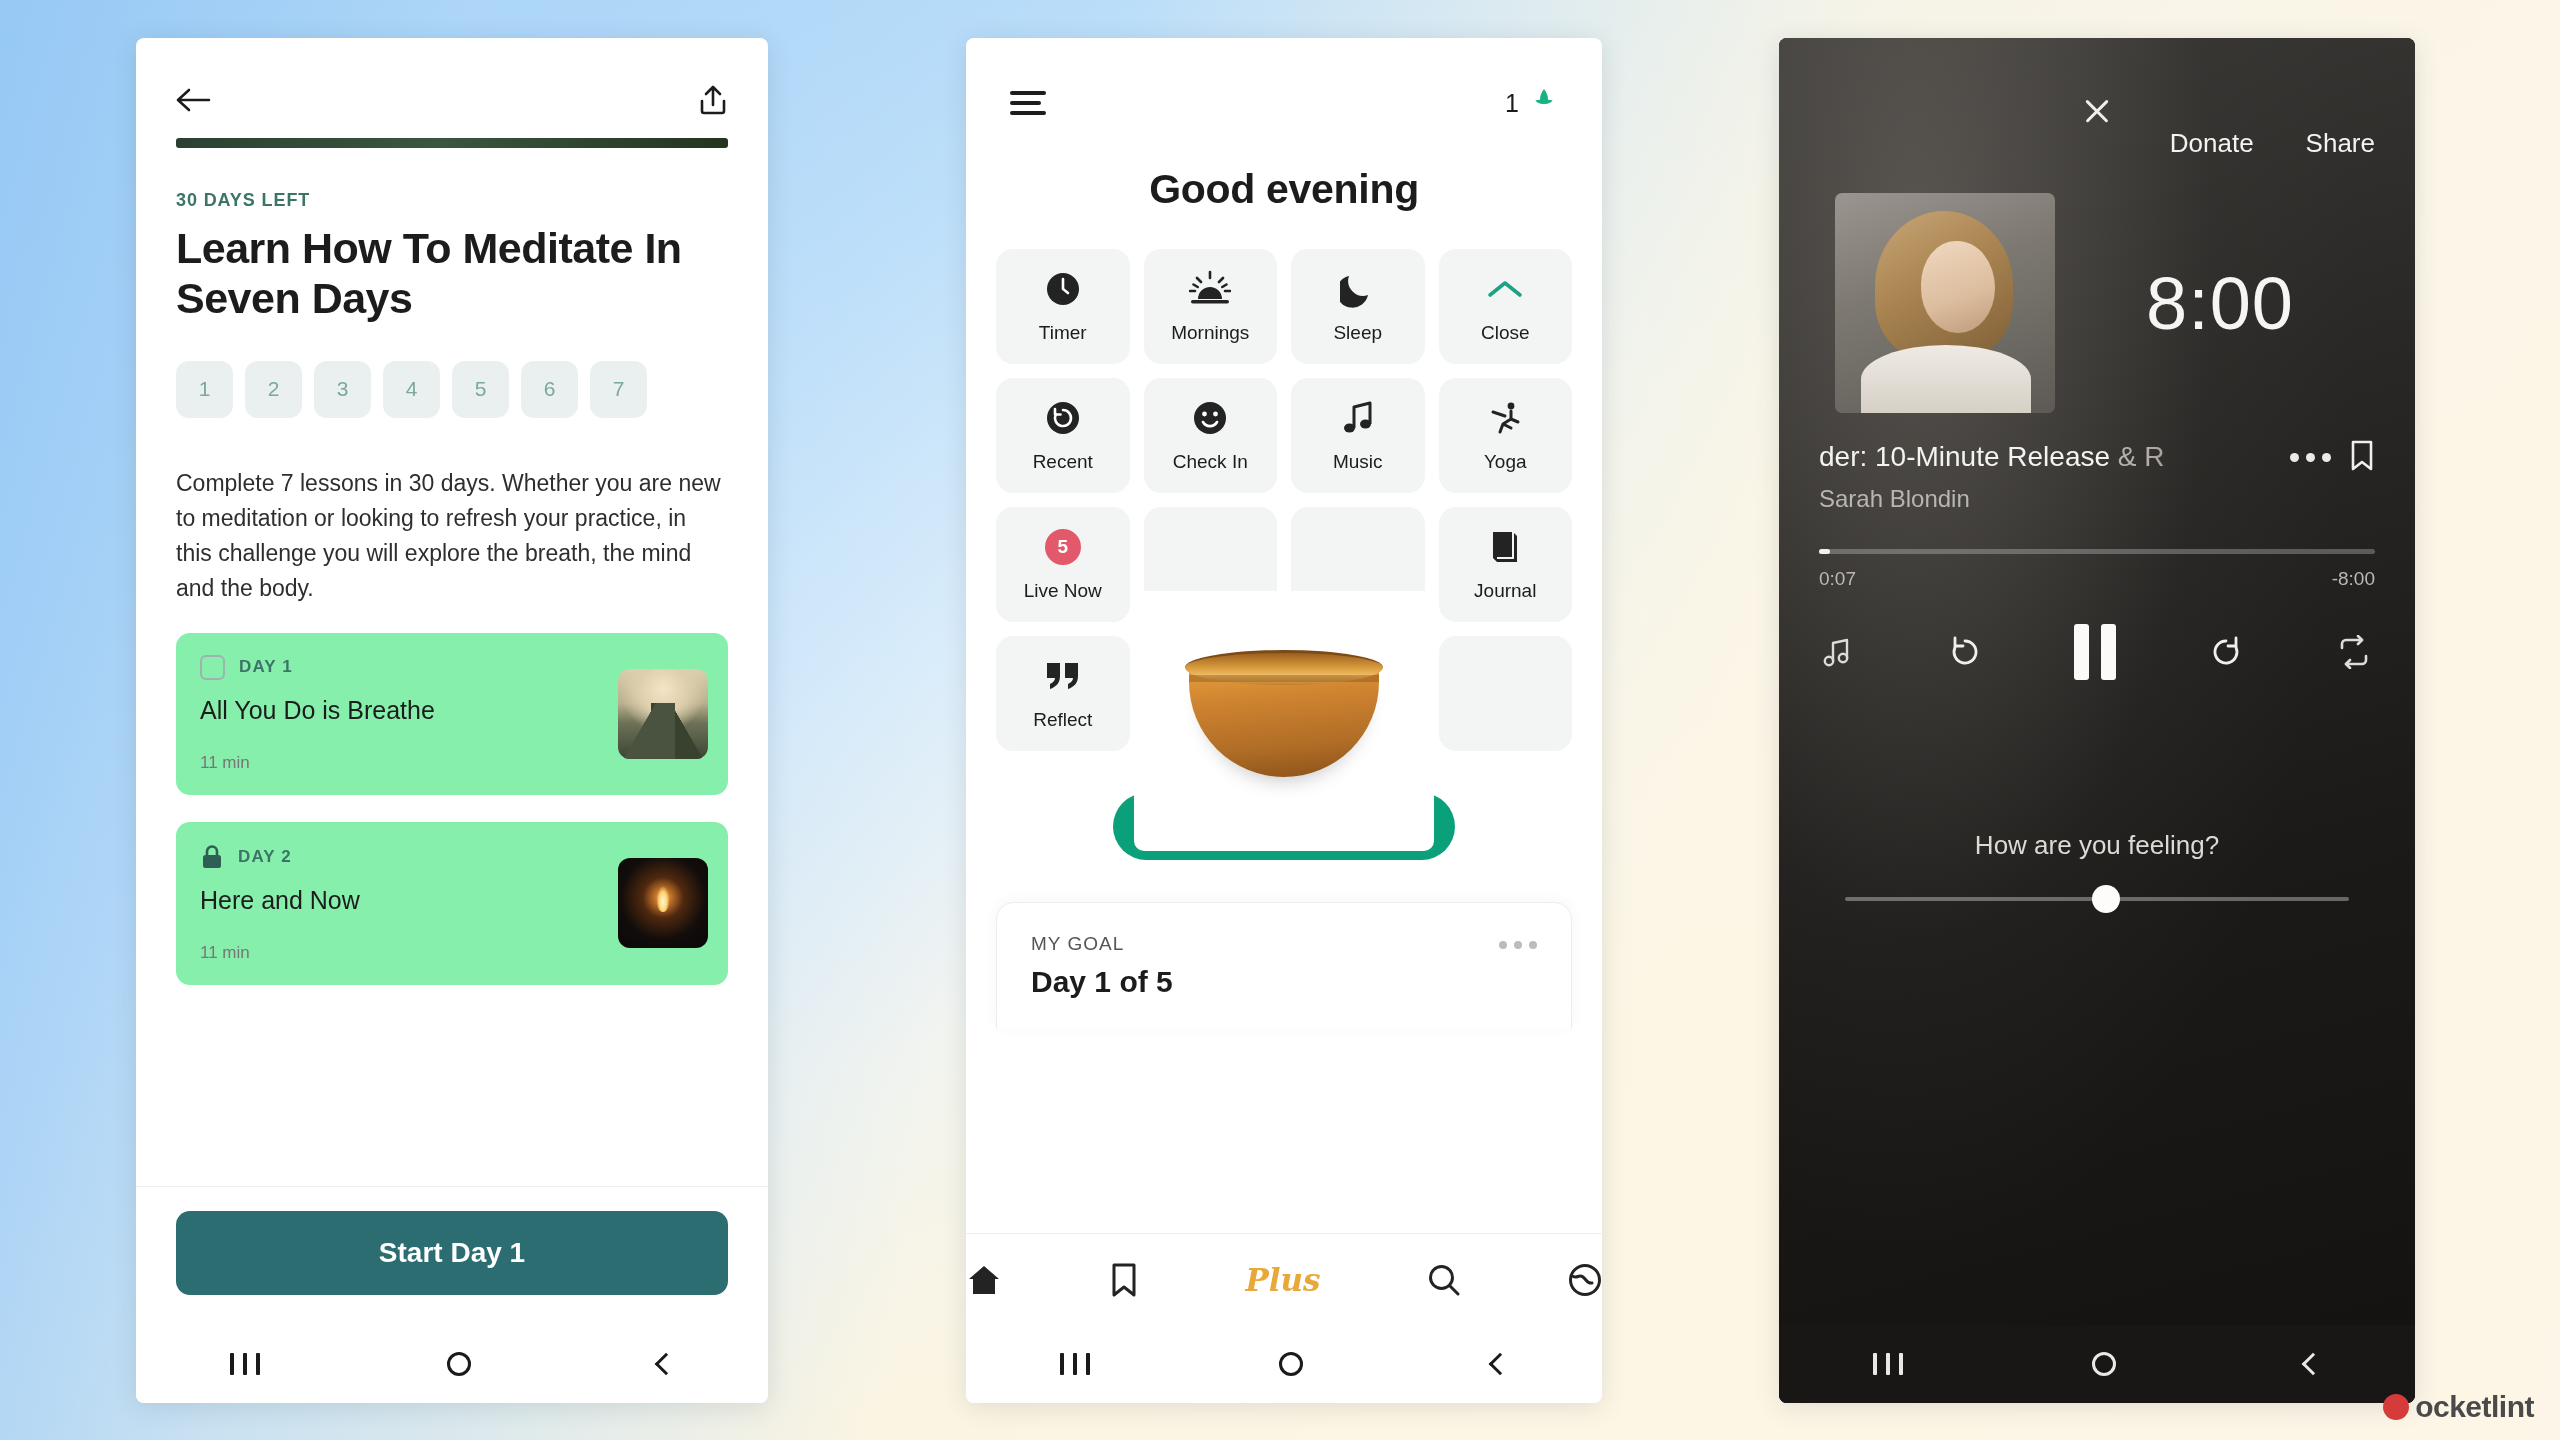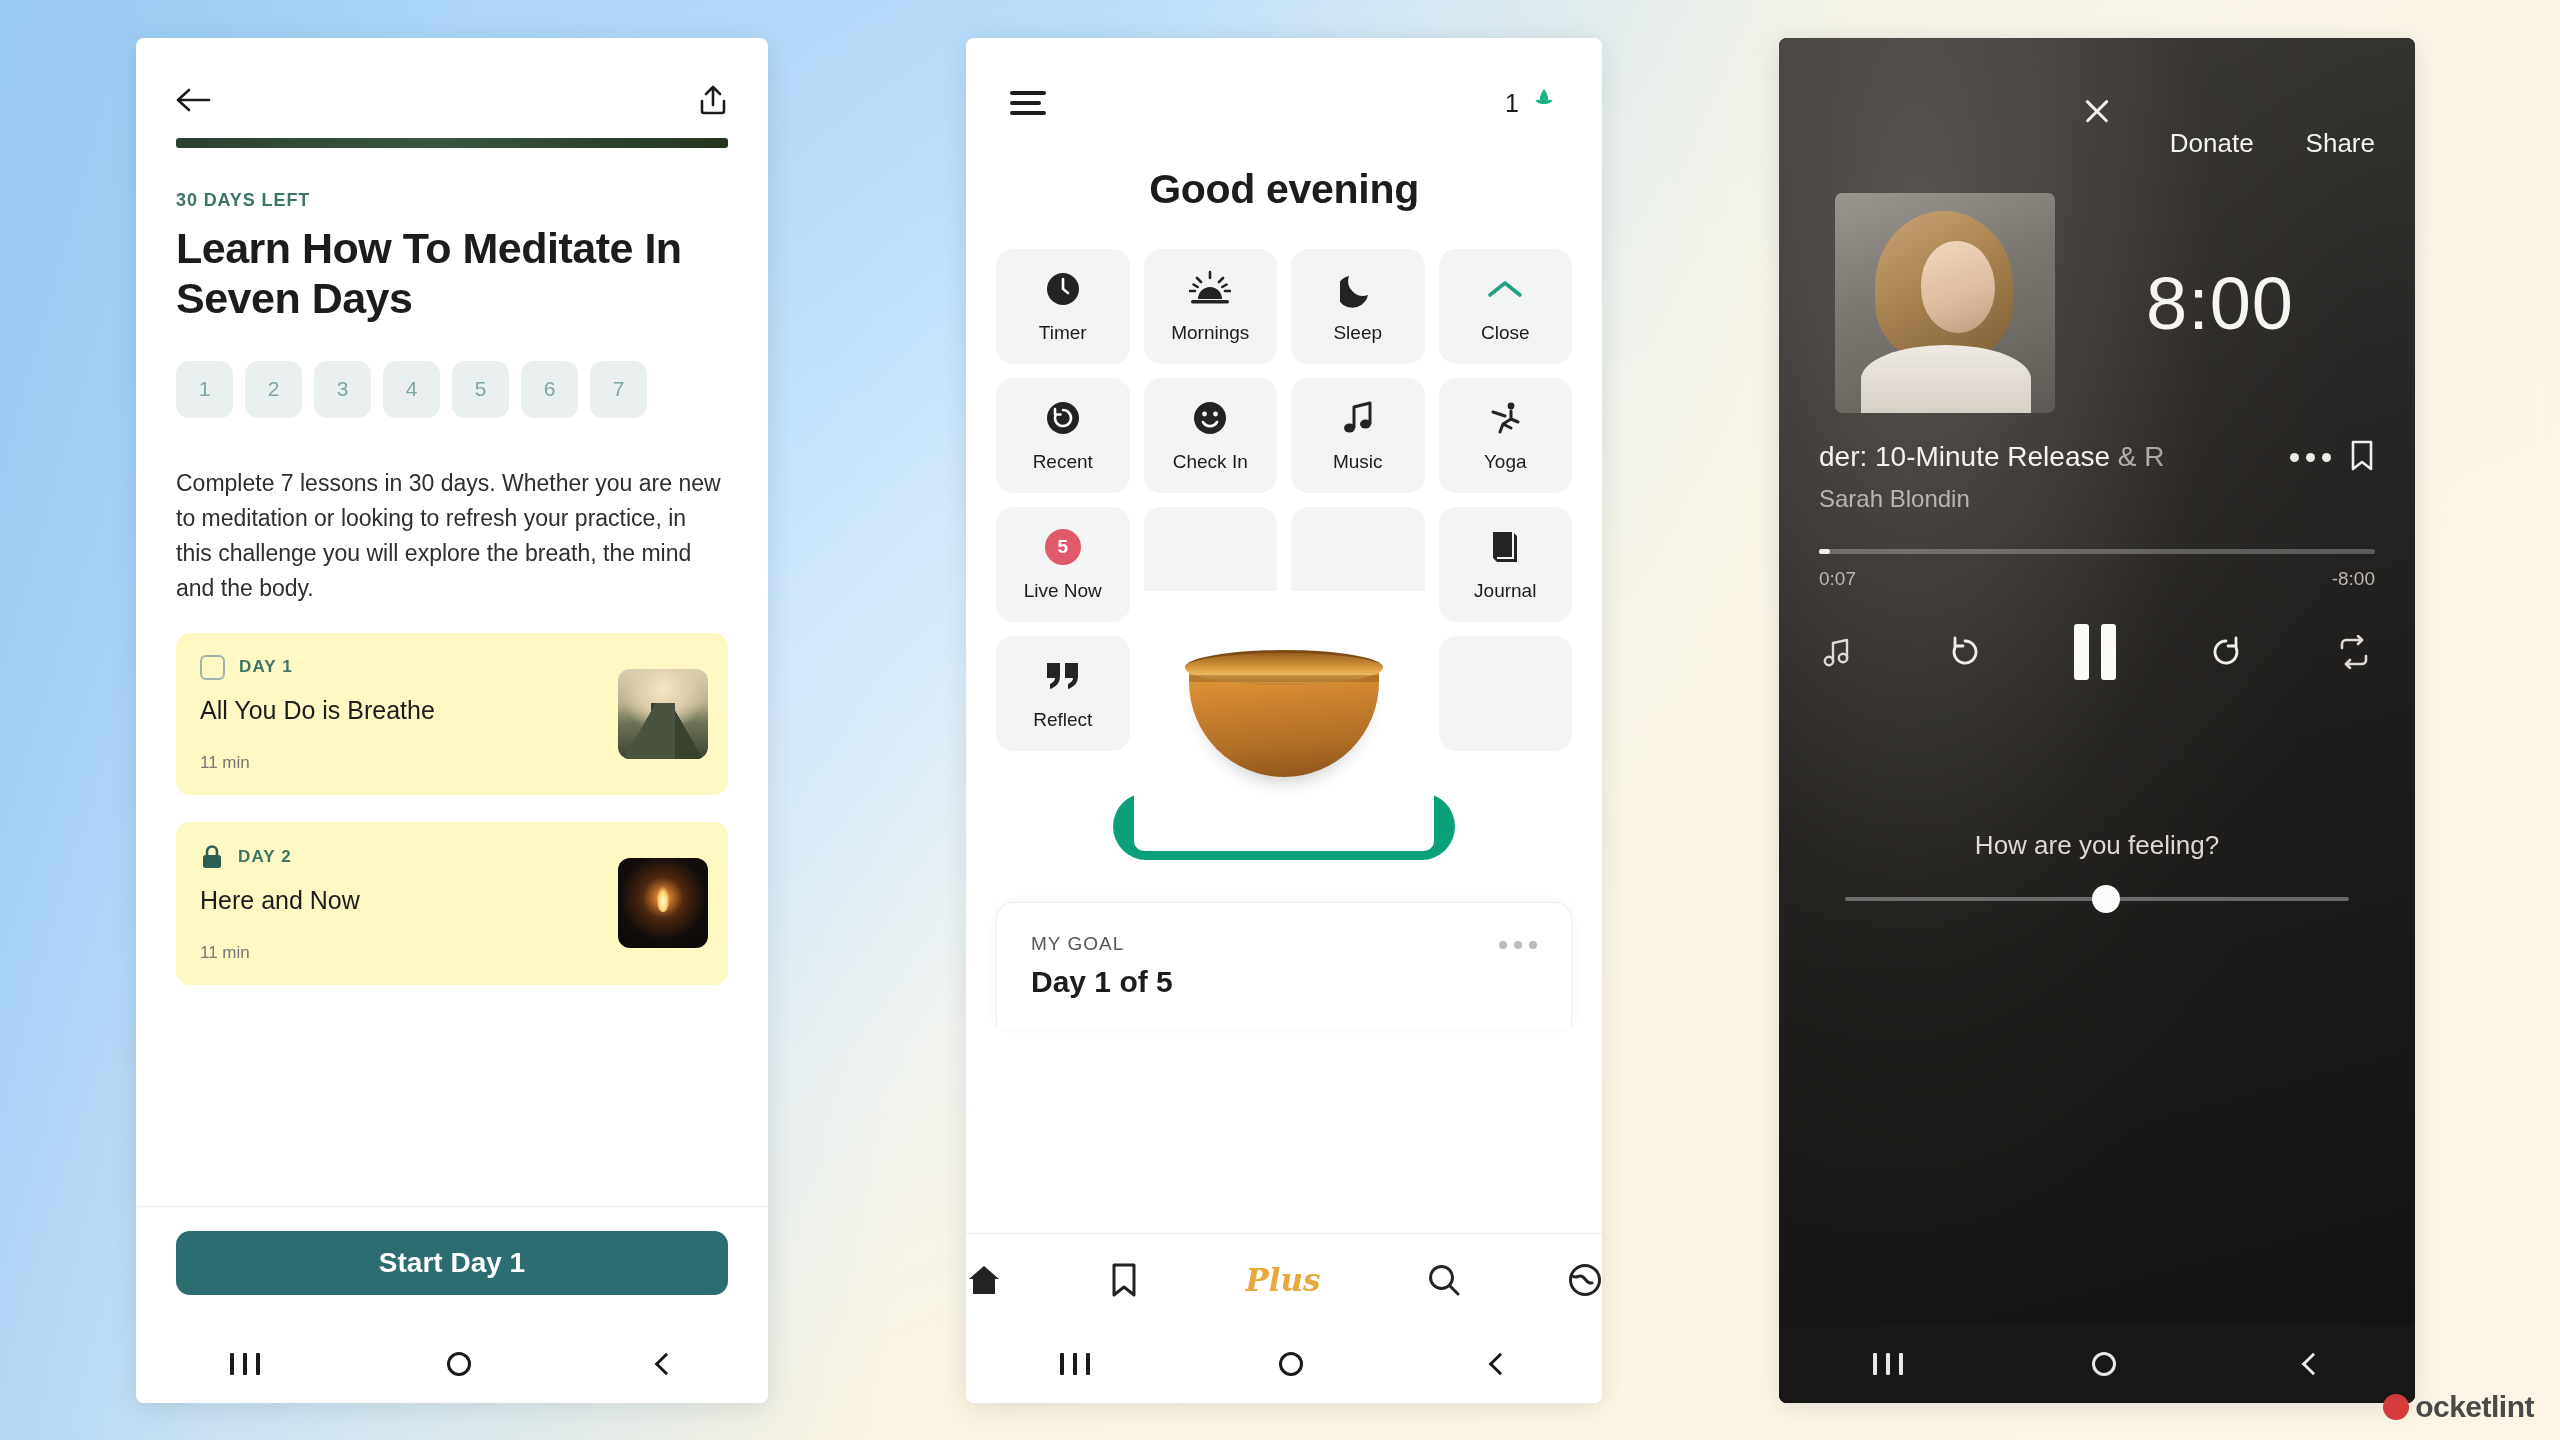--- a/index.html
+++ b/index.html
@@ -71,21 +71,21 @@
   .chips { display: flex; gap: 12px; margin-top: 37px; }
   .chip {
     width: 57px; height: 57px; border-radius: 13px; background: #eaeff0;
     display: flex; align-items: center; justify-content: center;
     font-size: 21px; color: #7ba8a0; font-weight: 500; cursor: pointer;
   }
   .l-desc {
     margin-top: 48px; font-size: 23px; line-height: 1.52; color: #2e2e2e;
   }
   .lesson-card {
-    margin-top: 27px; background: #fef9c3; border-radius: 14px;
+    margin-top: 27px; background: #86efac; border-radius: 14px;
     padding: 22px 20px 22px 24px;
     display: flex; align-items: center; justify-content: space-between;
     cursor: pointer;
   }
   .lesson-left { flex: 1; }
   .lesson-meta { display: flex; align-items: center; gap: 14px; }
   .checkbox {
     width: 25px; height: 25px; border: 2.3px solid #9fb3ad; border-radius: 6px;
   }
   .lockicon { width: 24px; height: 26px; }
@@ -116,21 +116,21 @@
     transform:translateX(-50%);
     background: radial-gradient(ellipse at 50% 60%, #fff6d8 0%, #ffd97a 40%, rgba(255,180,60,0) 72%);
     border-radius:50% 50% 45% 45%;
   }
   .cta-wrap {
     position: absolute; left: 0; right: 0; bottom: 78px;
     background: #fff; padding: 24px 40px 30px 40px;
     border-top: 1px solid #eceff0;
   }
   .cta {
-    height: 64px; border-radius: 14px; background: #2b6d70; color: #fff;
+    height: 84px; border-radius: 14px; background: #2b6d70; color: #fff;
     display: flex; align-items: center; justify-content: center;
     font-size: 28px; font-weight: 700; cursor: pointer;
   }
 
   
   .m-top {
     display: flex; align-items: center; justify-content: space-between;
     padding: 48px 44px 0 44px;
   }
   .hamburger { width: 36px; display: flex; flex-direction: column; gap: 6px; cursor: pointer; }

